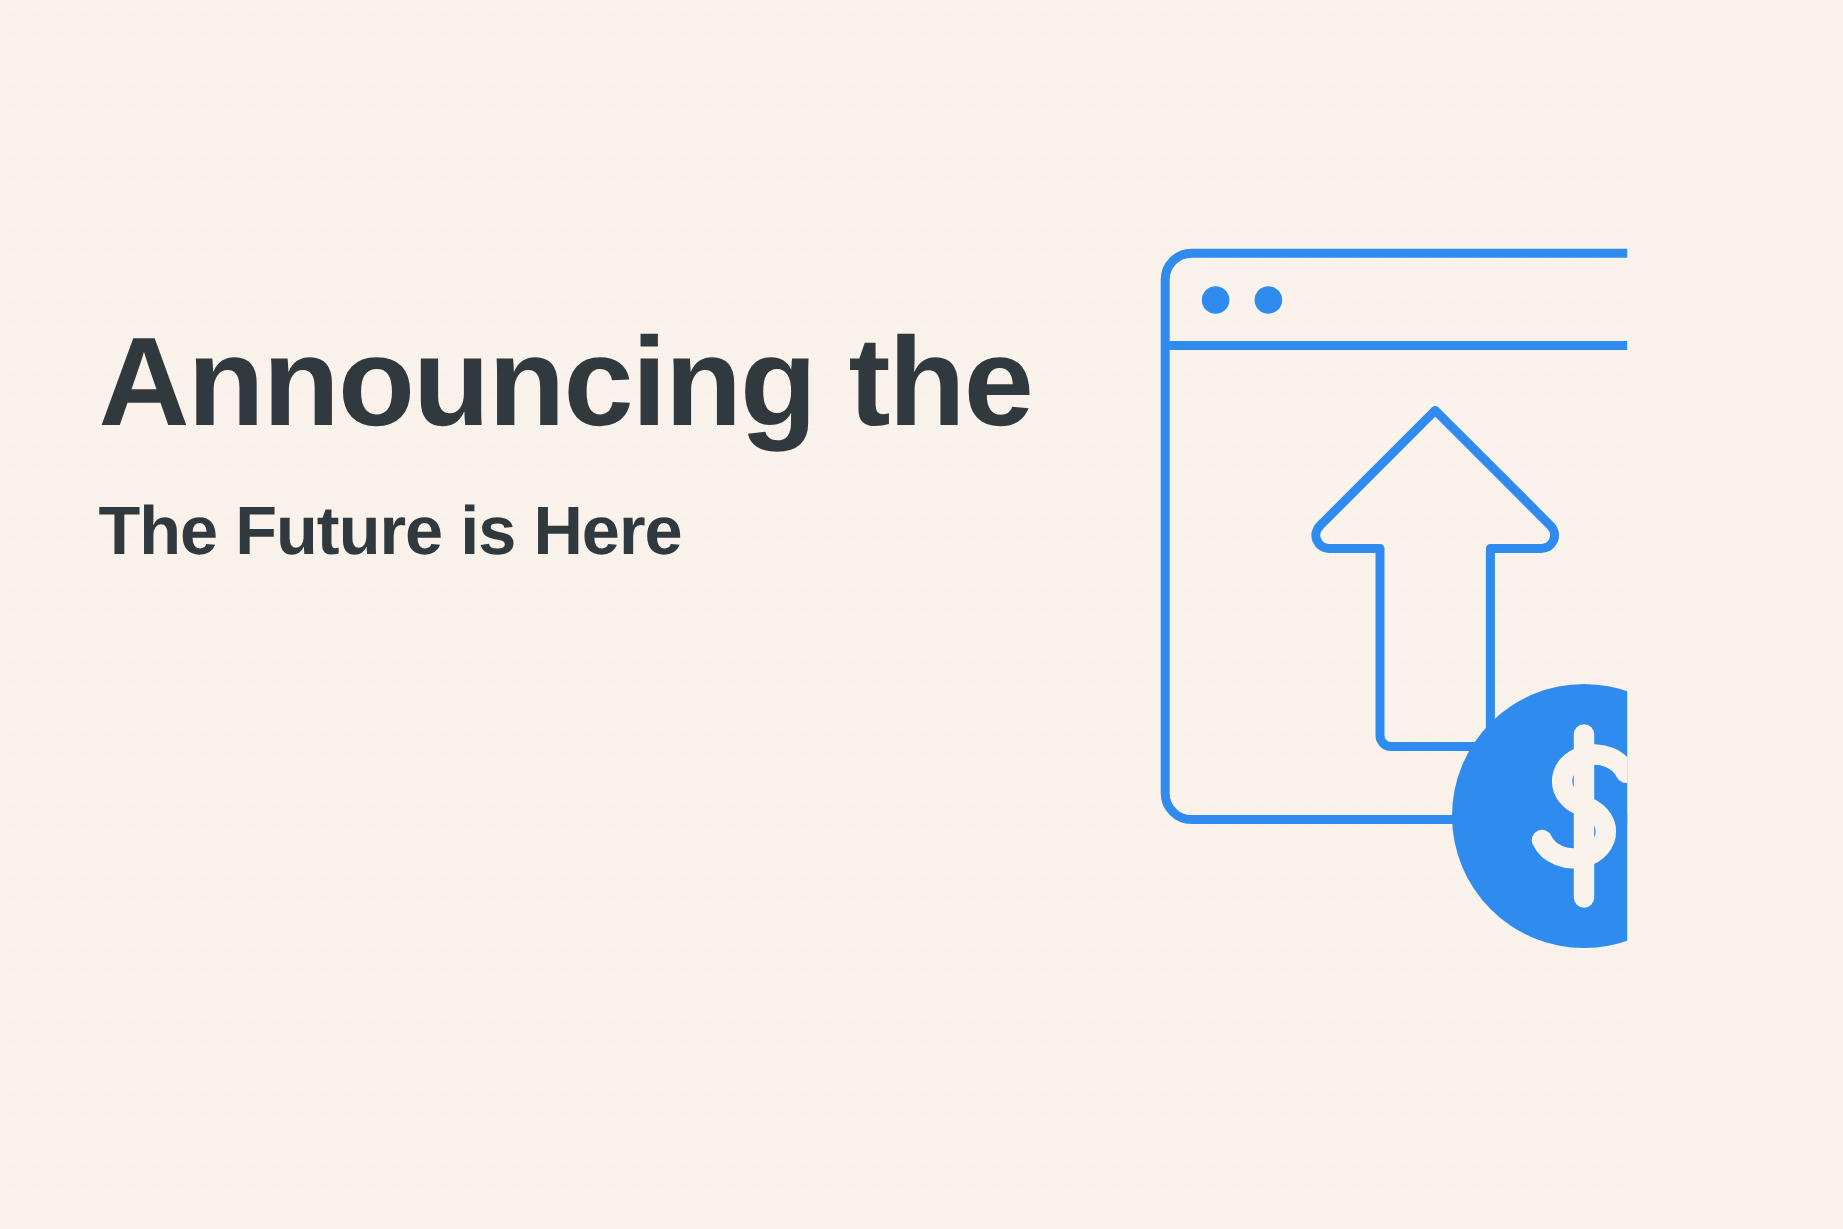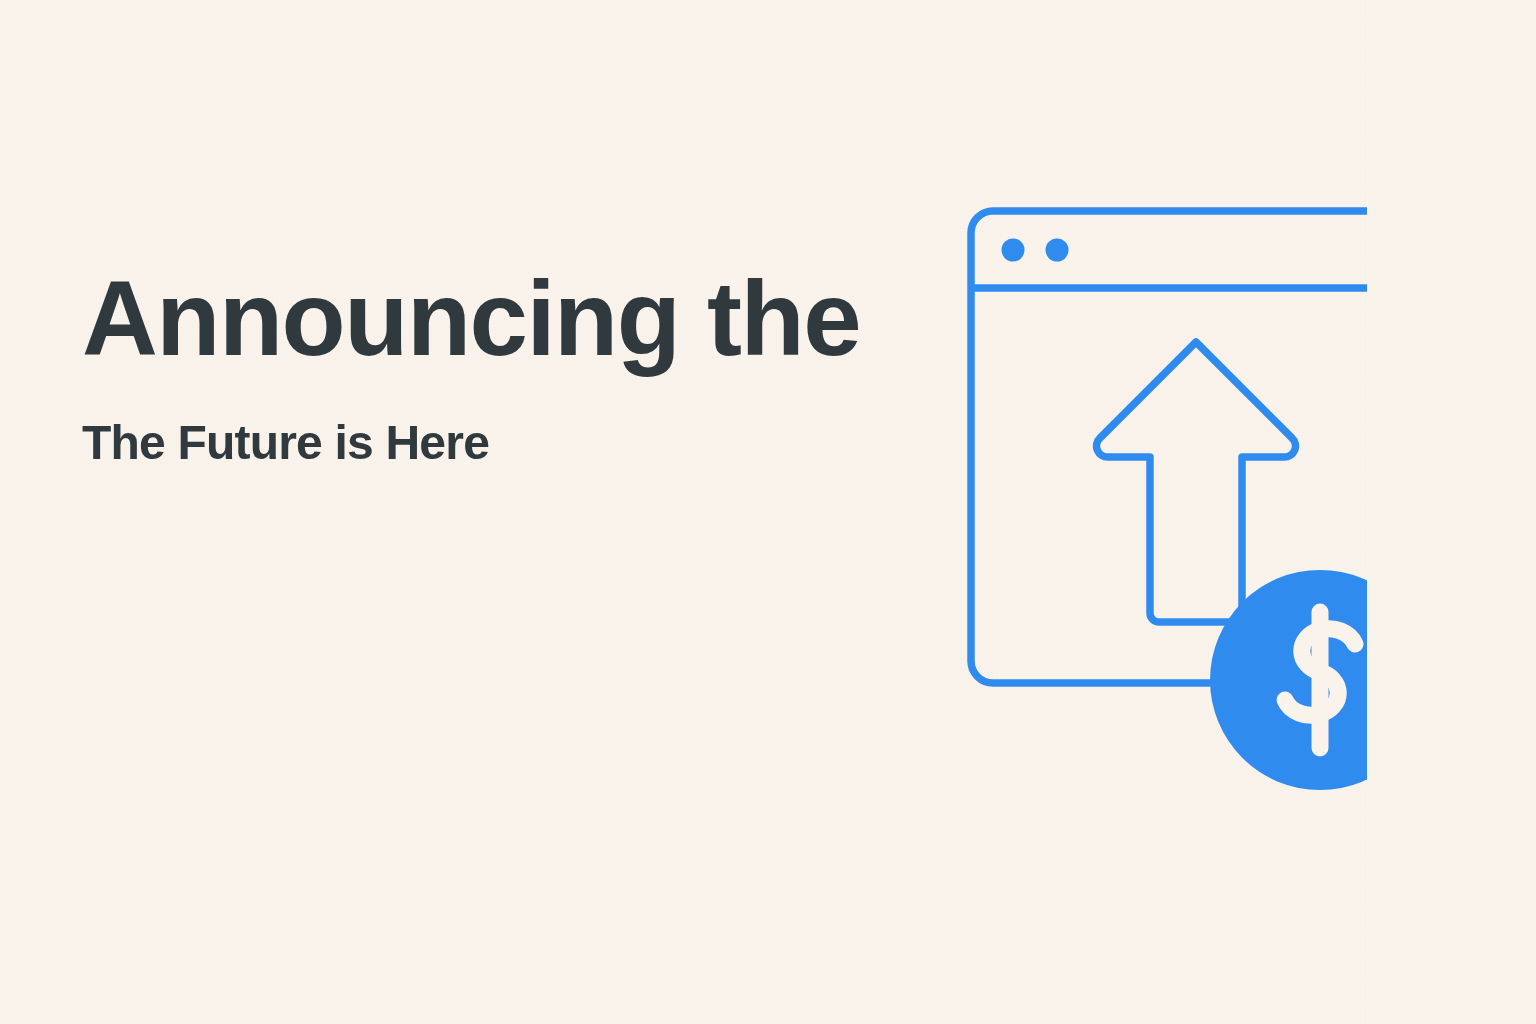--- a/index.html
+++ b/index.html
@@ -14,21 +14,20 @@
     font-family: "Liberation Sans", sans-serif;
     background: #faf3ec;
   }
 
   #banner {
     position: relative;
     width: 1356px;
     height: 1024px;
     background: #faf3ec;
     overflow: hidden;
-    padding-left: 11px;
   }
 
   
   #paper-grain {
     position: absolute;
     inset: 0;
     pointer-events: none;
     opacity: .55;
     background-image:
       repeating-linear-gradient(0deg,   rgba(0,0,0,.012) 0 1px, rgba(255,255,255,0) 1px 3px),
@@ -56,21 +55,21 @@
   #headline {
     margin: 0;
     padding: 0;
     font-weight: 700;
   }
 
   #subhead {
     display: block;
     margin-top: 26px;
     color: #303a3e;
-    font-size: 48px;
+    font-size: 57px;
     line-height: 74px;
     font-weight: 700;
     letter-spacing: -0.8px;
     white-space: nowrap;
   }
 
   
   #illustration {
     position: absolute;
     left: 940px;

